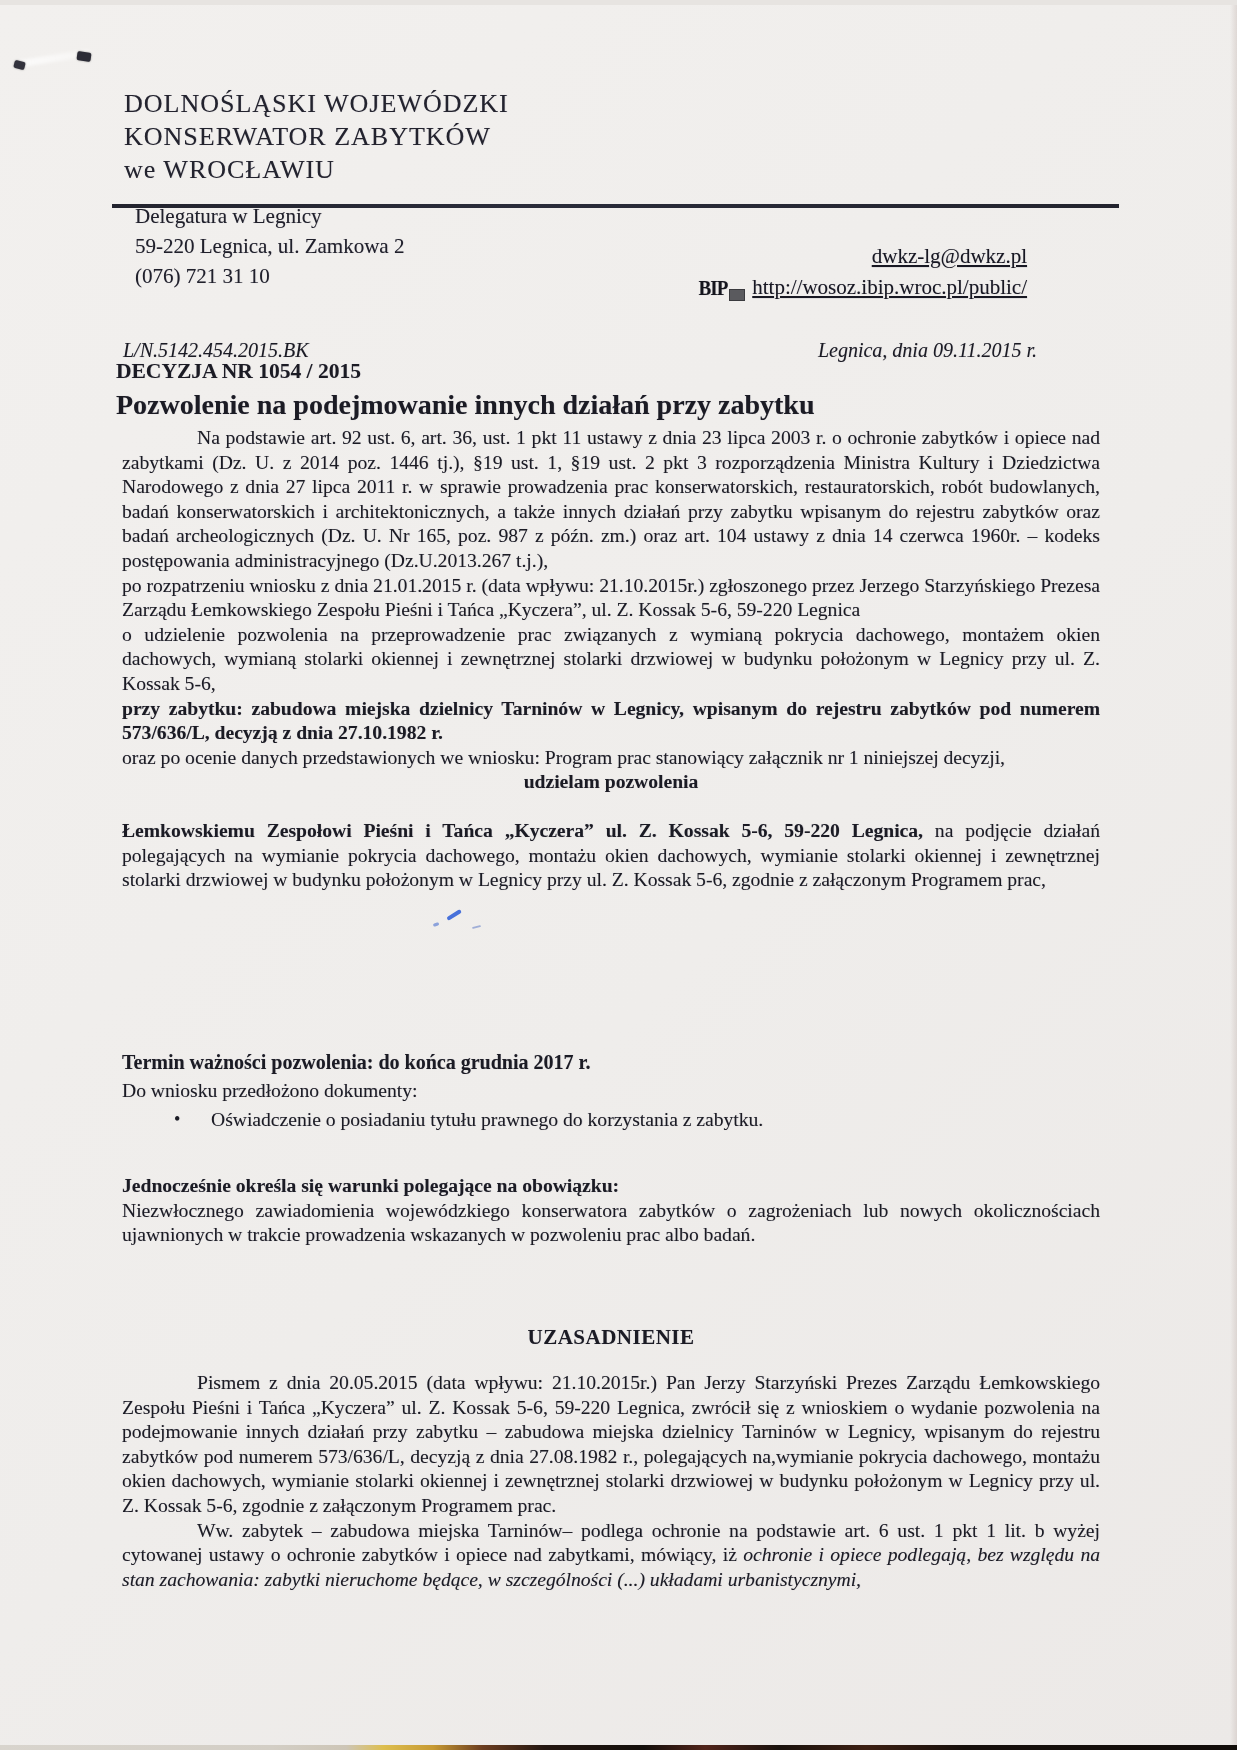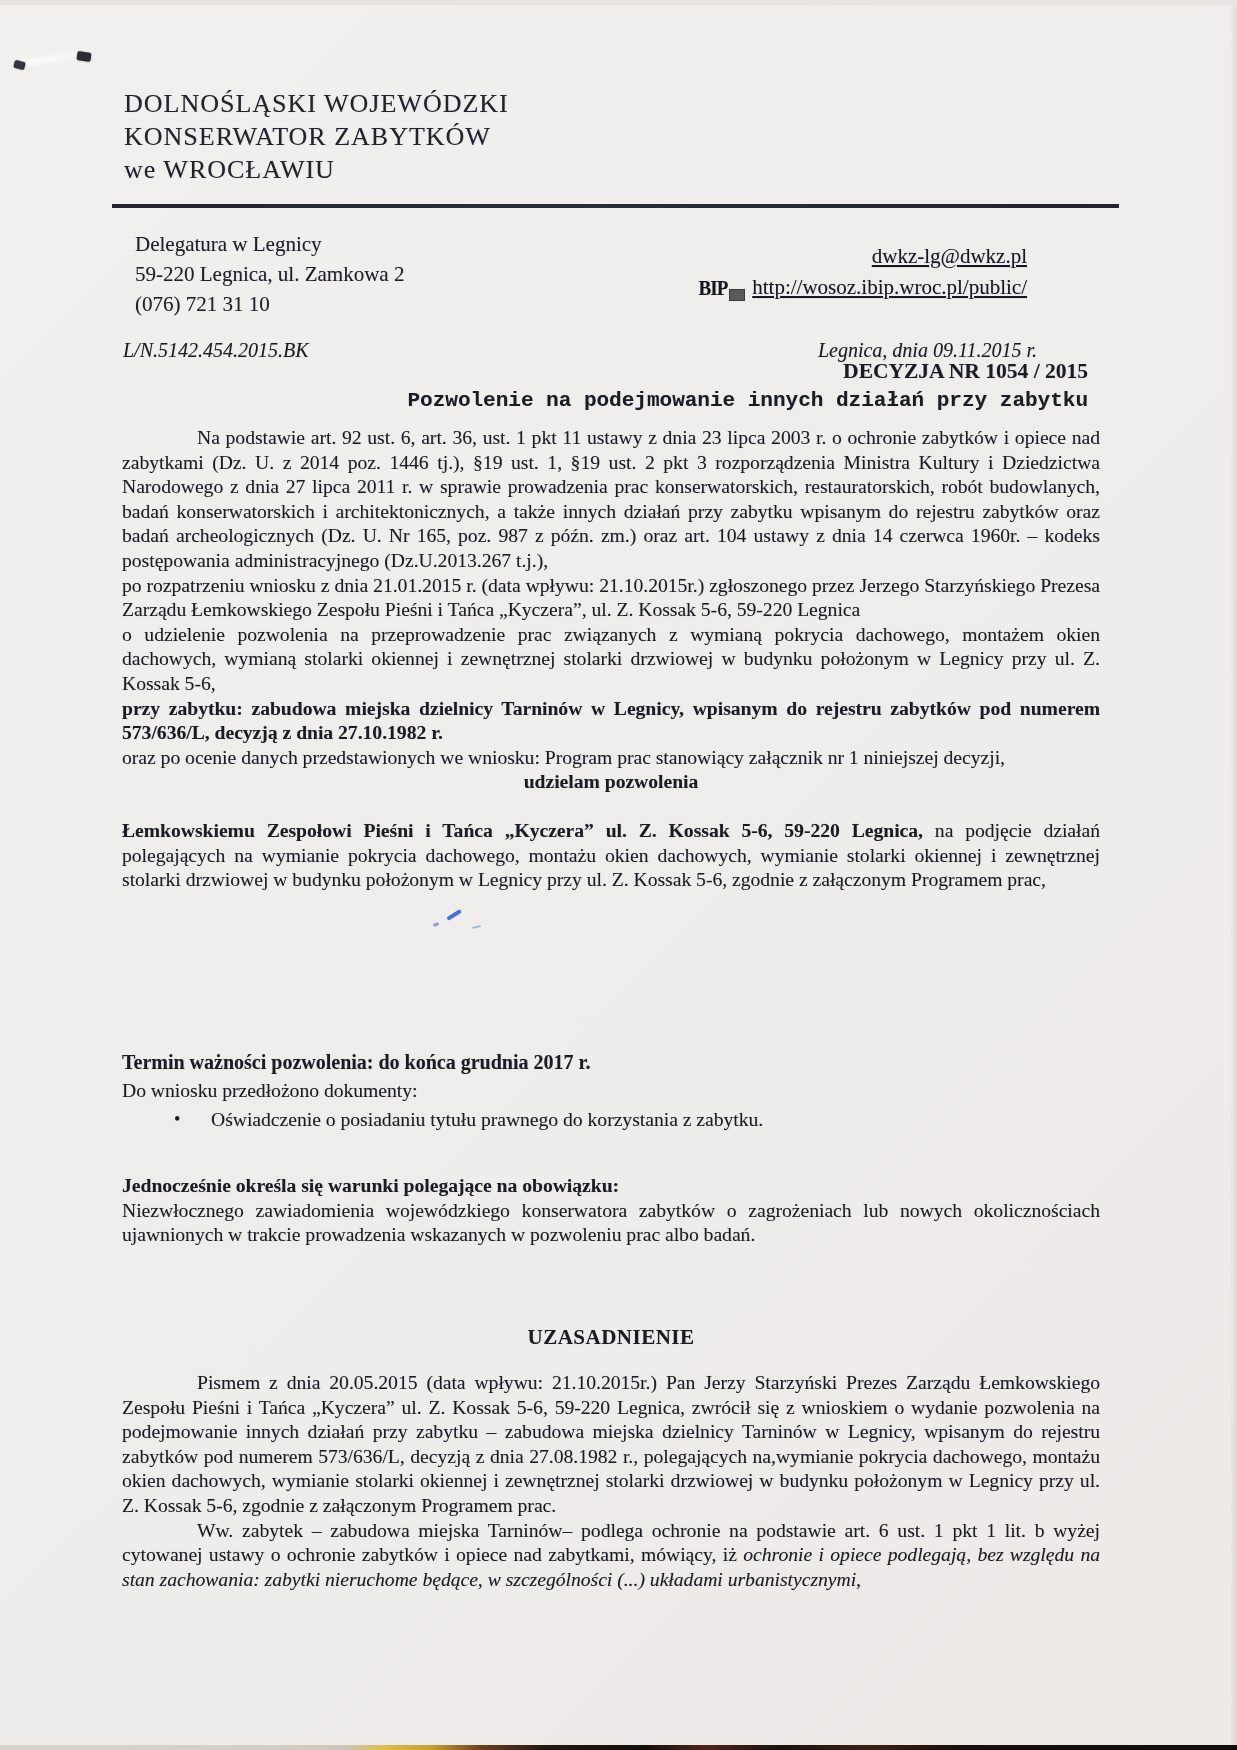--- a/index.html
+++ b/index.html
@@ -14,34 +14,34 @@
 
   
   .staple-a { position:absolute; left:14px; top:56px; width:11px; height:8px; background:#33333d; border-radius:2px; transform:rotate(14deg); box-shadow:0 0 2px rgba(0,0,0,.4); }
   .staple-b { position:absolute; left:77px; top:47px; width:14px; height:9px; background:#2c2c36; border-radius:2px; transform:rotate(8deg); box-shadow:0 0 2px rgba(0,0,0,.4); }
   .staple-crease { position:absolute; left:16px; top:50px; width:74px; height:7px; background:linear-gradient(90deg,rgba(255,255,255,.75),rgba(255,255,255,.35)); transform:rotate(-9deg); filter:blur(1.5px); }
 
   .letterhead { position:absolute; left:124px; top:82px; font-size:26px; line-height:33px; letter-spacing:1px; color:#23232e; }
 
   .rule { position:absolute; left:112px; top:199px; width:1007px; height:4px; background:linear-gradient(90deg,#23242e,#2a2c3a 40%,#23242e); }
 
-  .office { position:absolute; left:135px; top:224px; font-size:21px; line-height:30px; color:#20202b; }
+  .office { position:absolute; left:135px; top:196px; font-size:21px; line-height:30px; color:#20202b; }
 
   .links { position:absolute; right:210px; top:236px; text-align:right; font-size:21px; line-height:31px; }
   .links a { color:#171722; text-decoration:underline; }
   .web-row { display:flex; align-items:center; justify-content:flex-end; gap:7px; }
   .bip { display:inline-flex; align-items:flex-end; gap:2px; }
   .bip-txt { font-weight:700; font-size:19px; letter-spacing:-1px; transform:scaleY(1.15); color:#15151d; }
   .bip-sq { display:inline-block; width:14px; height:10px; background:#5a5a5e; border:1px solid #3a3a3e; margin-bottom:2px; }
 
   .refrow { position:absolute; left:123px; top:334px; width:914px; display:flex; justify-content:space-between; font-size:20px;font-style:italic; }
 
-  .title-block { position:absolute; left:110px; top:354px; width:978px; text-align:right; font-weight:700; }
+  .title-block { position:absolute; left:116px; top:354px; width:978px; text-align:left; font-weight:700; }
   .title-block .t1 { font-size:21.5px; }
-  .title-block .t2 { font-size:21px; margin-top:5px;font-family:Liberation Mono, monospace; }
+  .title-block .t2 { font-size:28px; margin-top:5px; }
 
   .bodytext { font-size:19.6px; line-height:24.6px; text-align:justify; }
   .bodytext p { margin:0; }
   .indent { text-indent:75px; }
   .bold { font-weight:700; }
   .center { text-align:center; }
 
   .preamble { position:absolute; left:122px; top:421px; width:978px; }
   .preamble .grant { margin-top:0; }
   .preamble .grantee { margin-top:24px; }

